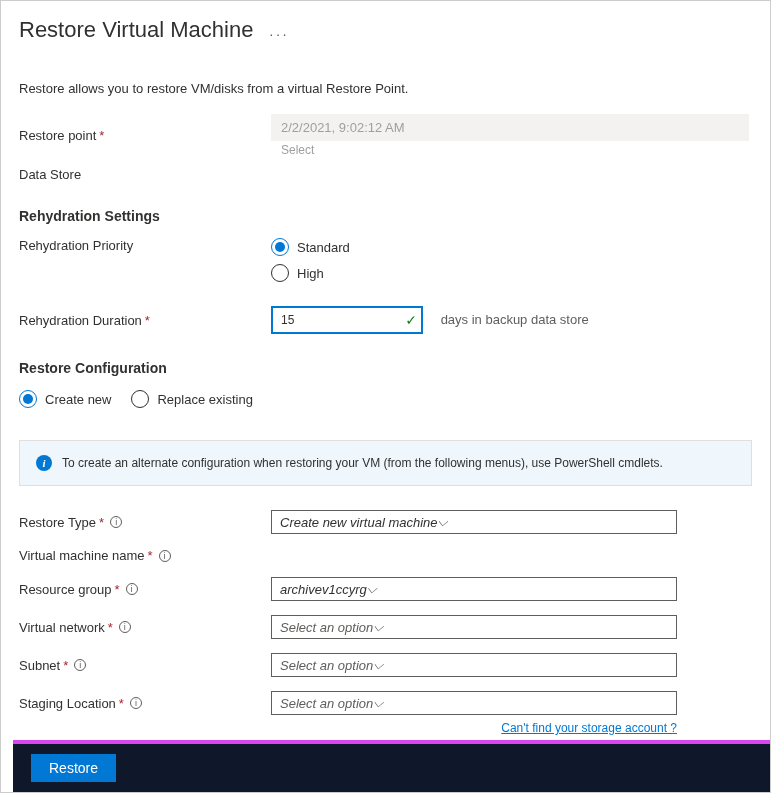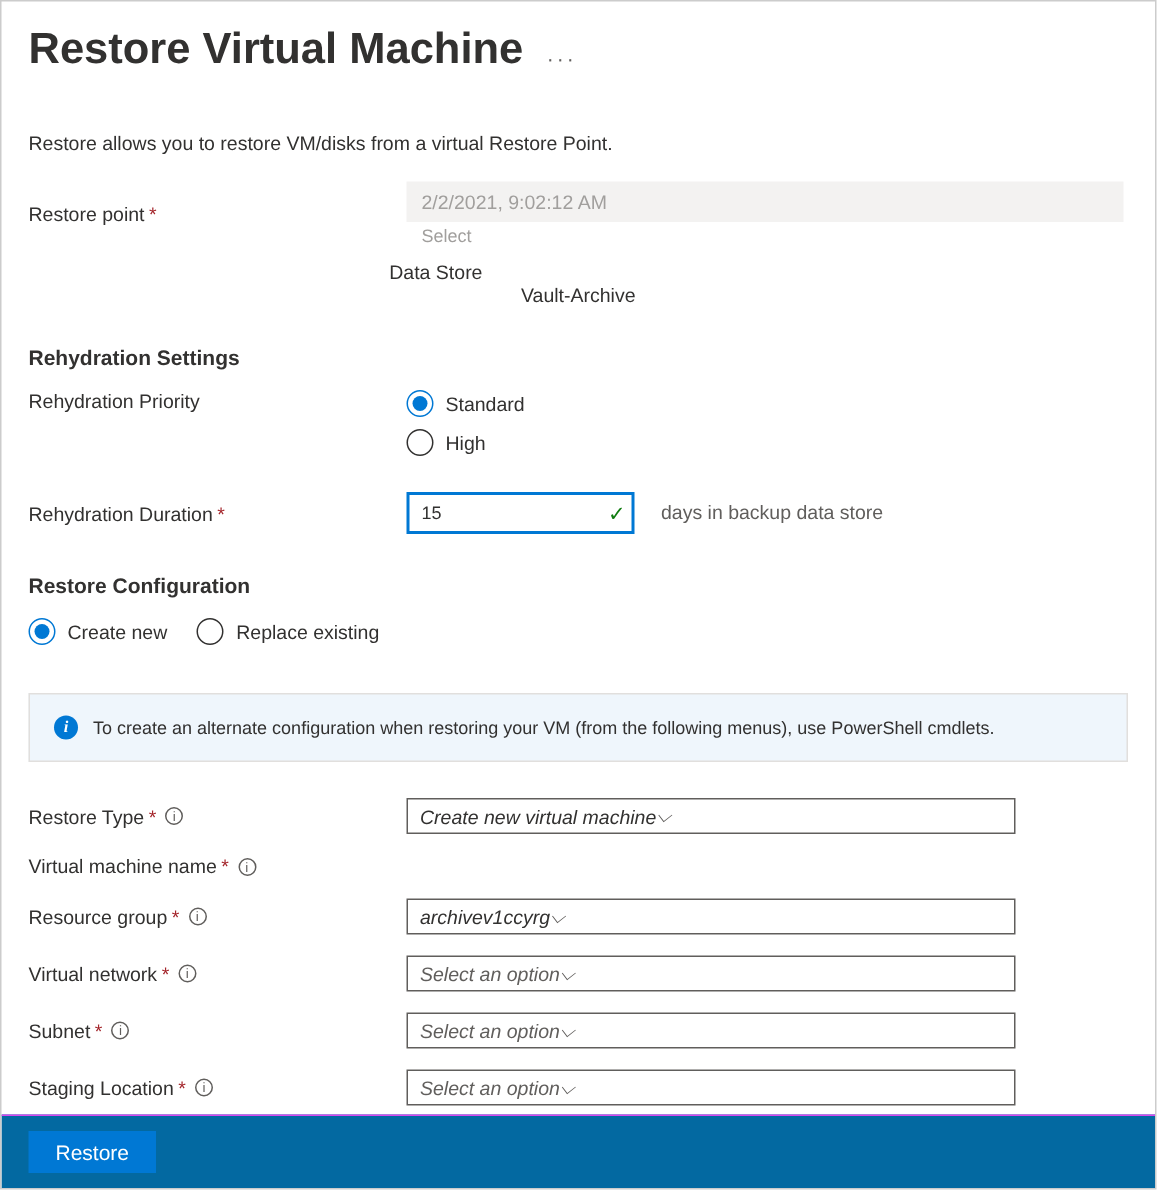--- a/index.html
+++ b/index.html
@@ -12,22 +12,22 @@
     width: 771px;
     height: 793px;
     border: 1px solid #ccc;
     position: relative;
   }
   .content {
     padding: 16px 18px 0 18px;
     overflow: hidden;
   }
   h1 {
-    font-size: 29px;
-    font-weight: 700;
+    font-size: 22px;
+    font-weight: 400;
     margin: 0 0 0 0;
     display: inline-block;
   }
   .ellipsis-btn {
     display: inline-block;
     margin-left: 12px;
     font-size: 14px;
     letter-spacing: 2px;
     color: #605e5c;
     cursor: pointer;
@@ -181,25 +181,25 @@
   .link-row {
     text-align: right;
     width: 658px;
     font-size: 12px;
     margin-top: -8px;
   }
   .link-row a { color: #0078d4; text-decoration: underline; cursor: pointer; }
   .footer {
     position: absolute;
     bottom: 0;
-    left: 0;
+    left: 12px;
     right: 0;
-    border-top: 1px solid #d946ef;
+    border-top: 4px solid #d946ef;
     padding: 10px 18px;
-    background: #0369a1;
+    background: #0f172a;
   }
   .primary-btn {
     background: #0078d4;
     color: #fff;
     border: none;
     padding: 6px 18px;
     font-size: 14px;
     cursor: pointer;
   }
 </style>
@@ -216,23 +216,22 @@
     <div class="label-col">
       <span>Restore point</span>
         <span class="req">*</span>
     </div>
     <div class="value-col">
       <div class="restore-point-box">2/2/2021, 9:02:12 AM</div>
       <div class="select-under">Select</div>
     </div>
   </div>
 
-  <div class="row" style="margin-top:10px;flex-direction:column;">
+  <div class="row" style="margin-top:10px;">
     <div class="label-col">Data Store</div>
-    <div class="value-col">Vault-Archive</div>
   </div>
 
   <div class="section-head">Rehydration Settings</div>
 
   <div class="row" style="align-items:flex-start;">
     <div class="label-col">Rehydration Priority</div>
     <div class="value-col">
       <div class="radio-row">
         <span class="radio selected"></span>
         <span>Standard</span>

